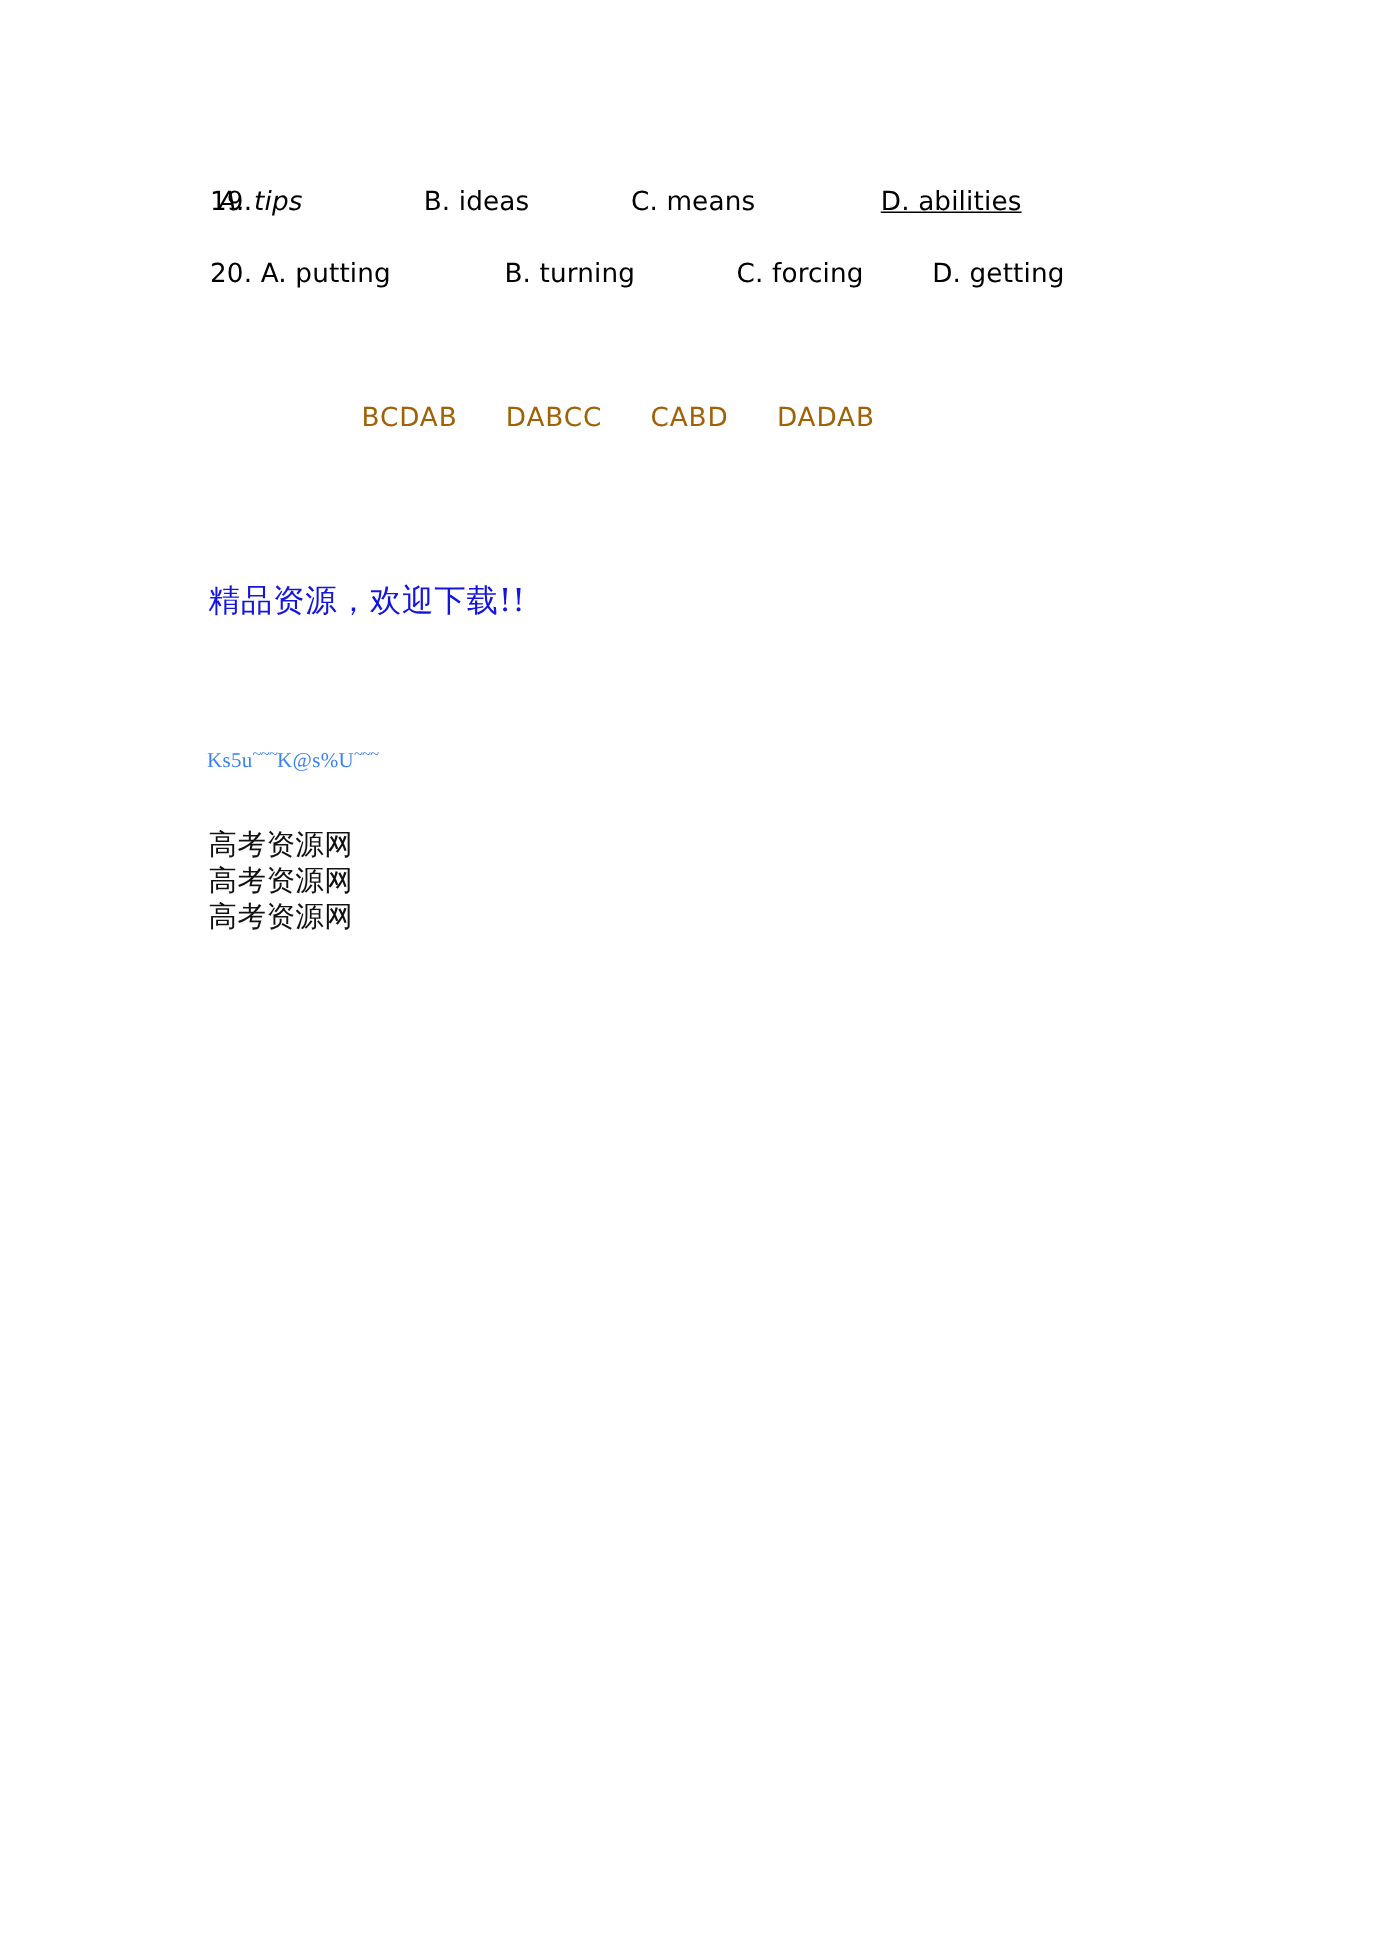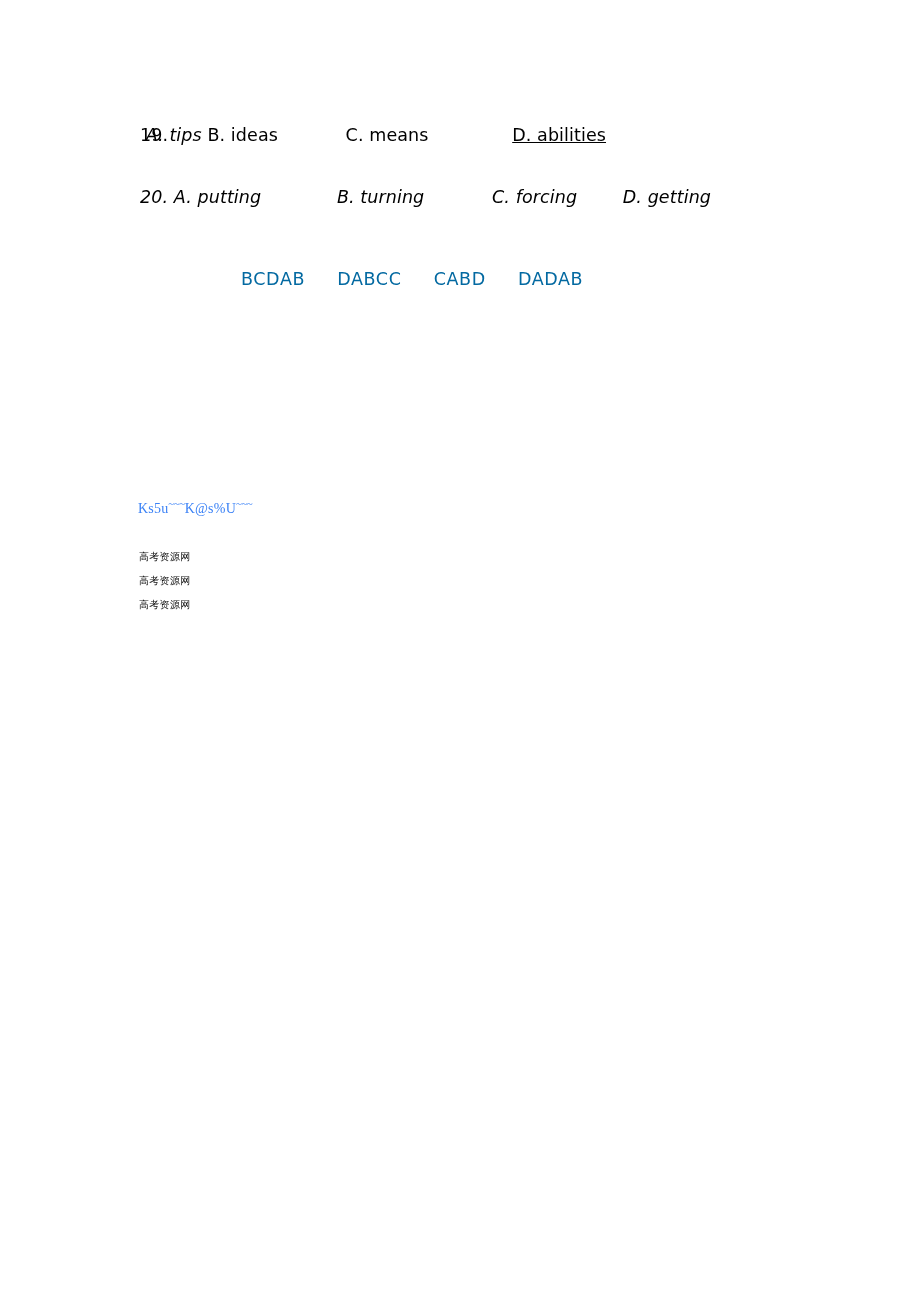--- a/index.html
+++ b/index.html
@@ -31,42 +31,42 @@
     font-family: "DejaVu Sans", sans-serif;
     font-size: 17.5px;
     font-weight: 400;
     letter-spacing: 0.1px;
   }
   .mcq-row .opt {
     display: inline-block;
   }
 
   #mcq-19 { top: 125px; }
-  #mcq-20 { top: 187px; font-style: italic; }
+  #mcq-20 { top: 173px; }
 
   
   #mcq-19 .c-num   { width: 0; }
   #mcq-19 .c-a     { margin-left: 0; font-style: italic; }
-  #mcq-19 .c-b     { }
+  #mcq-19 .c-b     { margin-left: 75px; }
   #mcq-19 .c-c     { margin-left: 62px; }
   #mcq-19 .c-d     { margin-left: 78px; text-decoration: underline; }
 
   
   #mcq-20 .c-a     { margin-left: 0; }
   #mcq-20 .c-b     { margin-left: 70px; }
   #mcq-20 .c-c     { margin-left: 62px; }
   #mcq-20 .c-d     { margin-left: 40px; }
 
   
   .answer-key {
     position: absolute;
     left: 241px;
     top: 269px;
     white-space: nowrap;
-    color: #0369a1;
+    color: #a16207;
     font-family: "DejaVu Sans", sans-serif;
     font-size: 17.5px;
     letter-spacing: 0.6px;
     text-align: right;
   }
   .answer-key .grp { display: inline-block; }
   .answer-key .grp + .grp { margin-left: 26px; }
 
   
   .faint {
@@ -113,21 +113,21 @@
     vertical-align: super;
     letter-spacing: -0.5px;
   }
 
   
   .site-line {
     position: absolute;
     left: 139px;
     color: #111111;
     font-family: "Liberation Serif", serif;
-    font-size: 10px;
+    font-size: 19px;
     letter-spacing: 0.3px;
     white-space: nowrap;
   }
   #site-1 { top: 550px; }
   #site-2 { top: 574px; }
   #site-3 { top: 598px; }
 </style>
 </head>
 <body>
 
@@ -153,20 +153,21 @@
     <span class="grp">BCDAB</span>
     <span class="grp">DABCC</span>
     <span class="grp">CABD</span>
     <span class="grp">DADAB</span>
   </div>
 
   <div class="faint" id="faint-1">&nbsp; &nbsp; &nbsp; &nbsp; &nbsp; &nbsp; &nbsp; &nbsp;</div>
   <div class="faint" id="faint-2">&nbsp; &nbsp; &nbsp; &nbsp; &nbsp; &nbsp;</div>
   <div class="faint" id="faint-3">&nbsp; &nbsp; &nbsp; &nbsp; &nbsp; &nbsp; &nbsp;</div>
 
+  <div class="promo-heading">精品资源，欢迎下载!!</div>
 
   <div class="code-line">
     <span>Ks5u</span><sup>~~~</sup><span>K@s%U</span><sup>~~~</sup>
   </div>
 
   <div class="site-line" id="site-1">高考资源网</div>
   <div class="site-line" id="site-2">高考资源网</div>
   <div class="site-line" id="site-3">高考资源网</div>
 
 </div>

